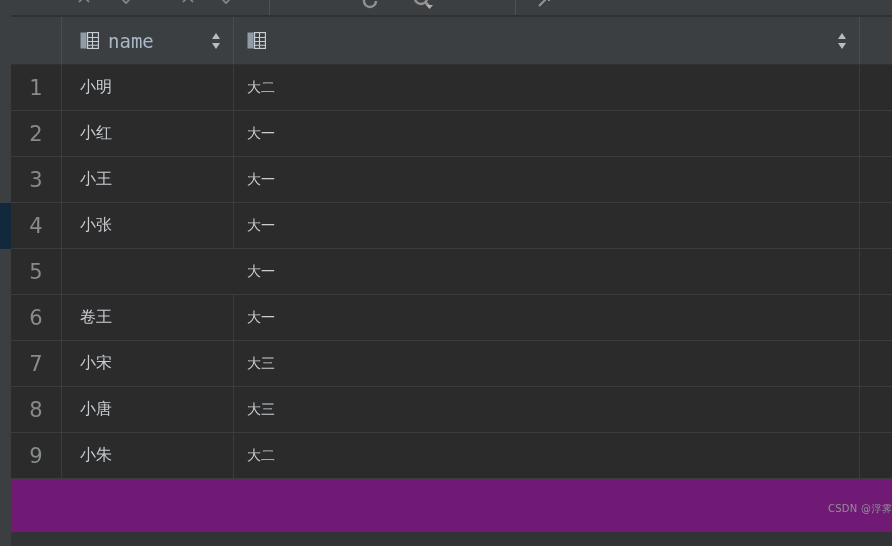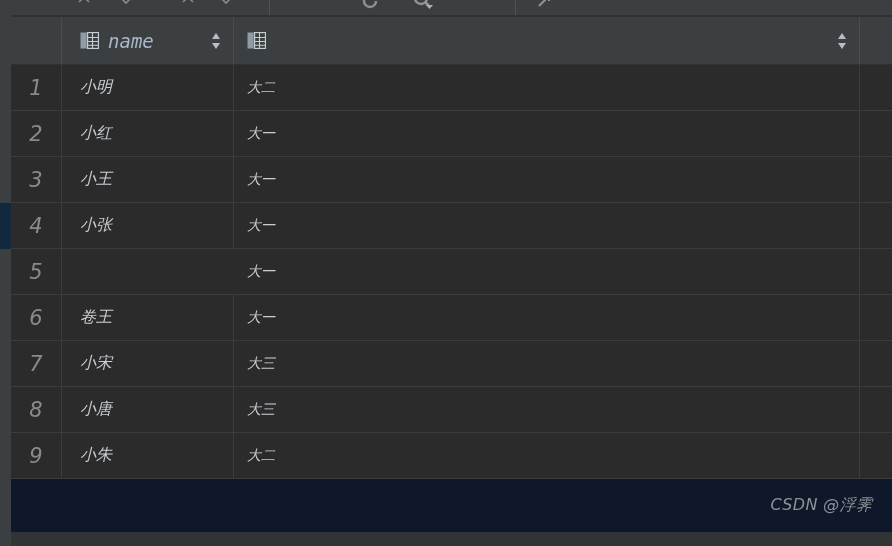--- a/index.html
+++ b/index.html
@@ -65,23 +65,22 @@
     left: 0;
     width: 11px;
     background: #12283c;
   }
 
   
   .grid-wrap {
     position: absolute;
     left: 11px; top: 17px;
     width: 881px; height: 515px;
-    background: #0f172a;
+    background: #701a75;
     overflow: hidden;
-    font-style: italic;
   }
 
   .header-row {
     position: relative;
     height: 48px;
     background: #3c3f41;
     border-bottom: 1px solid #2f3133;
     box-sizing: border-box;
   }
   .hdr-cell {
@@ -175,24 +174,24 @@
     color: #c8cdd2;
     font-size: 14px;
   }
   .cell-tail {
     left: 849px; width: 32px;
   }
 
   
   .watermark {
     position: absolute;
-    right: 20px;
+    right: 0;
     bottom: 16px;
     font-family: "DejaVu Sans", sans-serif;
-    font-size: 16px;
+    font-size: 10px;
     color: #8e9296;
     white-space: nowrap;
     letter-spacing: .3px;
   }
 
   .bottom-strip {
     position: absolute;
     left: 0; bottom: 0;
     width: 892px; height: 14px;
     background: #313335;

